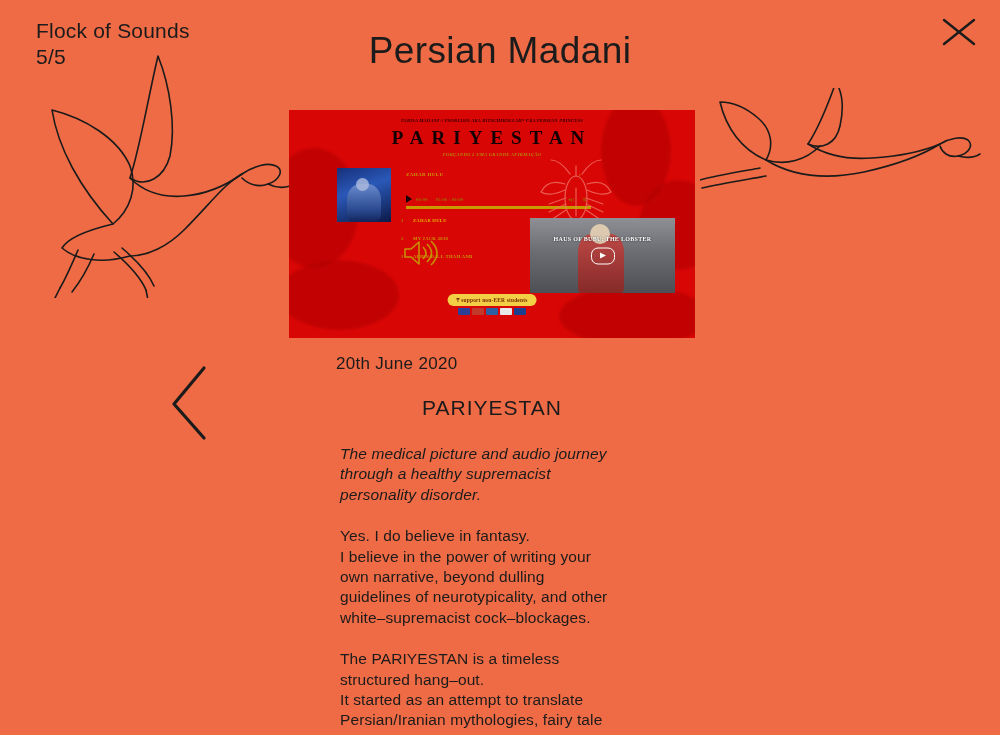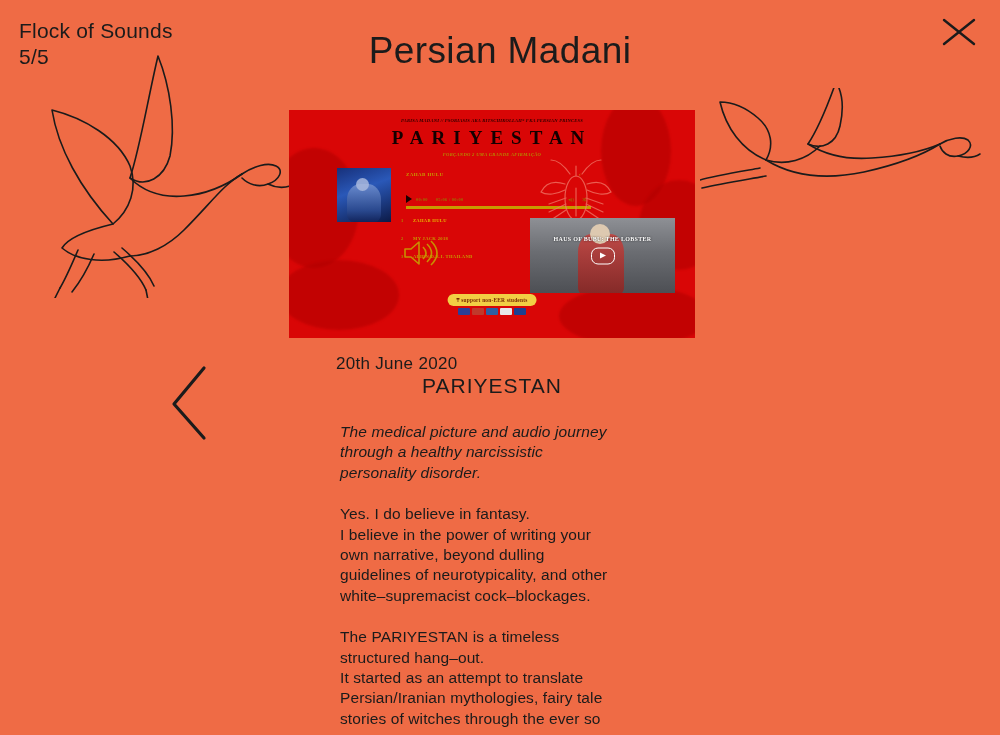--- a/index.html
+++ b/index.html
@@ -20,21 +20,21 @@
   .bird {
     position: absolute;
     pointer-events: none;
   }
   #bird-left  { left: 18px;  top: 38px;  width: 300px; height: 260px; }
   #bird-right { left: 700px; top: 88px;  width: 300px; height: 125px; }
 
   
   #series-label {
     position: absolute;
-    left: 19px;
+    left: 36px;
     top: 18px;
     font-size: 21px;
     line-height: 26px;
     letter-spacing: .2px;
     white-space: pre-line;
     z-index: 5;
   }
   #page-title {
     position: absolute;
     left: 0;
@@ -310,20 +310,21 @@
   #article {
     position: absolute;
     left: 336px;
     top: 354px;
     width: 312px;
     z-index: 5;
   }
   #article-date {
     font-size: 17px;
     letter-spacing: .3px;
+    margin-bottom: 22px;
   }
   #article-heading {
     text-align: center;
     font-size: 21px;
     letter-spacing: 1px;
     margin-bottom: 24px;
   }
   .para {
     font-size: 15.5px;
     line-height: 20.4px;
@@ -480,21 +481,21 @@
     <span style="background:#2e5fa3;"></span>
     <span style="background:#e8e8e8;"></span>
     <span style="background:#1d3f8f;"></span>
   </div>
 </div>
 
 <div id="article">
   <div id="article-date">20th June 2020</div>
   <div id="article-heading">PARIYESTAN</div>
   <p class="para italic">The medical picture and audio journey
-through a healthy narcissistic
+through a healthy supremacist
 personality disorder.</p>
   <p class="para">Yes. I do believe in fantasy.
 I believe in the power of writing your
 own narrative, beyond dulling
 guidelines of neurotypicality, and other
 white–supremacist cock–blockages.</p>
   <p class="para">The PARIYESTAN is a timeless
 structured hang–out.
 It started as an attempt to translate
 Persian/Iranian mythologies, fairy tale

